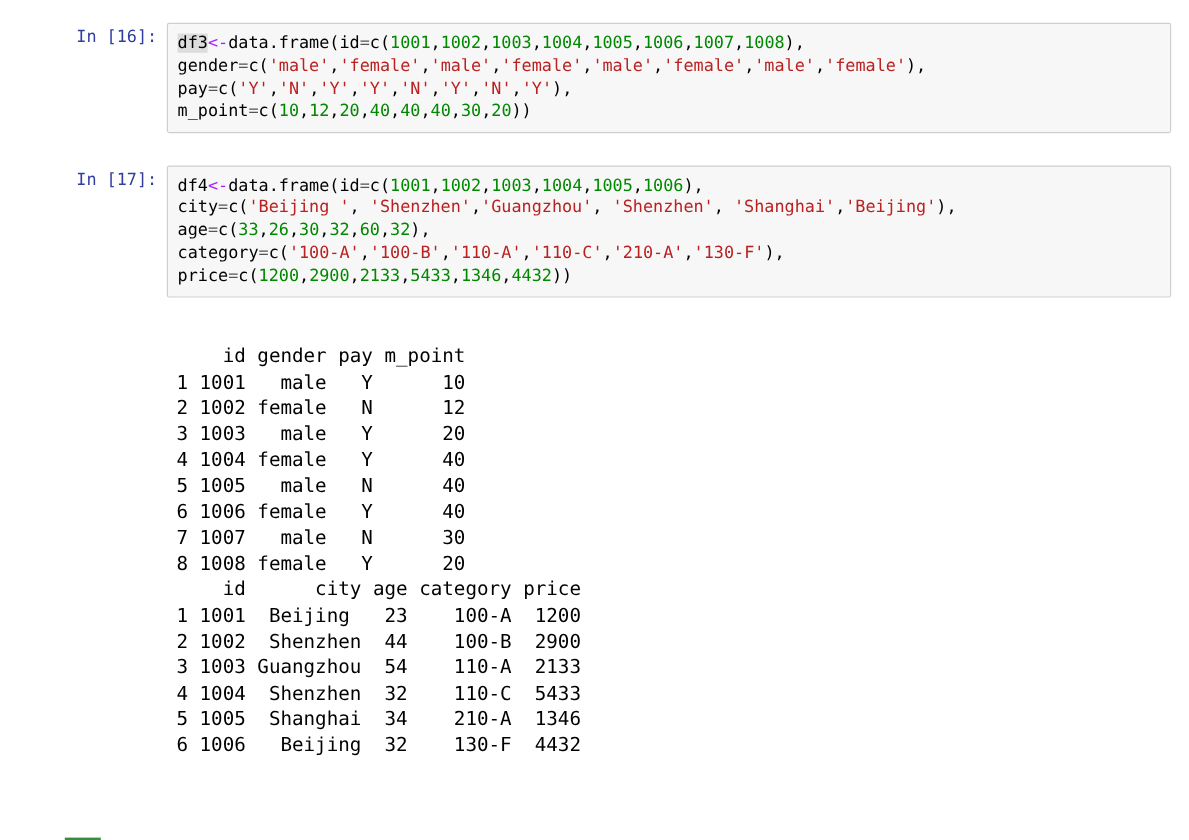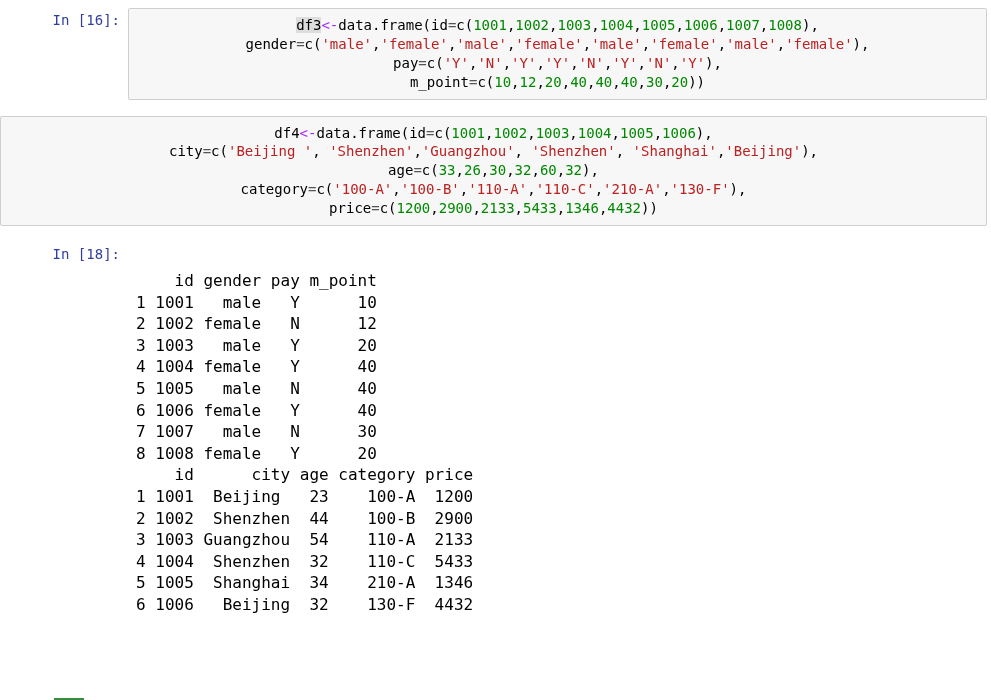--- a/index.html
+++ b/index.html
@@ -6,21 +6,21 @@
     margin: 0;
     padding: 0;
     font-family: "Helvetica Neue", Helvetica, Arial, sans-serif;
     font-size: 14px;
     background: #ffffff;
     color: #000;
   }
   .cell-container {
     display: flex;
     padding: 0;
-    margin: 0;
+    margin: 11px;
   }
   .prompt-area {
     width: 120px;
     min-width: 120px;
     text-align: right;
     padding: 8px 8px 4px 0;
     font-family: "SimSun", "Monaco", monospace;
     color: #303F9F;
     font-size: 14px;
   }
@@ -29,21 +29,20 @@
     border: 1px solid #cfcfcf;
     border-radius: 2px;
     background: #f7f7f7;
     padding: 7px 8px;
     margin: 4px 4px 12px 0;
     font-family: "SimSun", "Consolas", "Monaco", monospace;
     font-size: 14px;
     line-height: 1.35;
     white-space: pre;
     overflow-x: auto;
-    text-align: center;
   }
   .output-area {
     flex: 1;
     padding: 4px 8px 8px 8px;
     font-family: "SimSun", "Consolas", "Monaco", monospace;
     font-size: 16px;
     line-height: 1.35;
     white-space: pre;
     color: #000;
   }
@@ -79,29 +78,29 @@
 
   <div class="cell-container">
     <div class="prompt-area">In  [16]:</div>
     <div class="input-area" id="code16"><span class="id hl">df3</span><span class="op">&lt;-</span><span class="k">data.frame(id</span><span class="eq">=</span><span class="k">c(</span><span class="num">1001</span><span class="k">,</span><span class="num">1002</span><span class="k">,</span><span class="num">1003</span><span class="k">,</span><span class="num">1004</span><span class="k">,</span><span class="num">1005</span><span class="k">,</span><span class="num">1006</span><span class="k">,</span><span class="num">1007</span><span class="k">,</span><span class="num">1008</span><span class="k">),</span>
 <span class="k">gender</span><span class="eq">=</span><span class="k">c(</span><span class="str">'male'</span><span class="k">,</span><span class="str">'female'</span><span class="k">,</span><span class="str">'male'</span><span class="k">,</span><span class="str">'female'</span><span class="k">,</span><span class="str">'male'</span><span class="k">,</span><span class="str">'female'</span><span class="k">,</span><span class="str">'male'</span><span class="k">,</span><span class="str">'female'</span><span class="k">),</span>
 <span class="k">pay</span><span class="eq">=</span><span class="k">c(</span><span class="str">'Y'</span><span class="k">,</span><span class="str">'N'</span><span class="k">,</span><span class="str">'Y'</span><span class="k">,</span><span class="str">'Y'</span><span class="k">,</span><span class="str">'N'</span><span class="k">,</span><span class="str">'Y'</span><span class="k">,</span><span class="str">'N'</span><span class="k">,</span><span class="str">'Y'</span><span class="k">),</span>
 <span class="k">m_point</span><span class="eq">=</span><span class="k">c(</span><span class="num">10</span><span class="k">,</span><span class="num">12</span><span class="k">,</span><span class="num">20</span><span class="k">,</span><span class="num">40</span><span class="k">,</span><span class="num">40</span><span class="k">,</span><span class="num">40</span><span class="k">,</span><span class="num">30</span><span class="k">,</span><span class="num">20</span><span class="k">))</span></div>
   </div>
 
   <div class="cell-container">
+    <div class="prompt-area">In  [17]:</div>
     <div class="input-area" id="code17"><span class="id">df4</span><span class="op">&lt;-</span><span class="k">data.frame(id</span><span class="eq">=</span><span class="k">c(</span><span class="num">1001</span><span class="k">,</span><span class="num">1002</span><span class="k">,</span><span class="num">1003</span><span class="k">,</span><span class="num">1004</span><span class="k">,</span><span class="num">1005</span><span class="k">,</span><span class="num">1006</span><span class="k">),</span>
 <span class="k">city</span><span class="eq">=</span><span class="k">c(</span><span class="str">'Beijing '</span><span class="k">, </span><span class="str">'Shenzhen'</span><span class="k">,</span><span class="str">'Guangzhou'</span><span class="k">, </span><span class="str">'Shenzhen'</span><span class="k">, </span><span class="str">'Shanghai'</span><span class="k">,</span><span class="str">'Beijing'</span><span class="k">),</span>
 <span class="k">age</span><span class="eq">=</span><span class="k">c(</span><span class="num">33</span><span class="k">,</span><span class="num">26</span><span class="k">,</span><span class="num">30</span><span class="k">,</span><span class="num">32</span><span class="k">,</span><span class="num">60</span><span class="k">,</span><span class="num">32</span><span class="k">),</span>
 <span class="k">category</span><span class="eq">=</span><span class="k">c(</span><span class="str">'100-A'</span><span class="k">,</span><span class="str">'100-B'</span><span class="k">,</span><span class="str">'110-A'</span><span class="k">,</span><span class="str">'110-C'</span><span class="k">,</span><span class="str">'210-A'</span><span class="k">,</span><span class="str">'130-F'</span><span class="k">),</span>
 <span class="k">price</span><span class="eq">=</span><span class="k">c(</span><span class="num">1200</span><span class="k">,</span><span class="num">2900</span><span class="k">,</span><span class="num">2133</span><span class="k">,</span><span class="num">5433</span><span class="k">,</span><span class="num">1346</span><span class="k">,</span><span class="num">4432</span><span class="k">))</span></div>
   </div>
 
   <div class="cell-container">
-    <div class="prompt-area">In  [18]:</div>
   </div>
 
   <div class="cell-container">
     <div class="prompt-area"></div>
     <div class="output-area">    id gender pay m_point
 1 1001   male   Y      10
 2 1002 female   N      12
 3 1003   male   Y      20
 4 1004 female   Y      40
 5 1005   male   N      40

